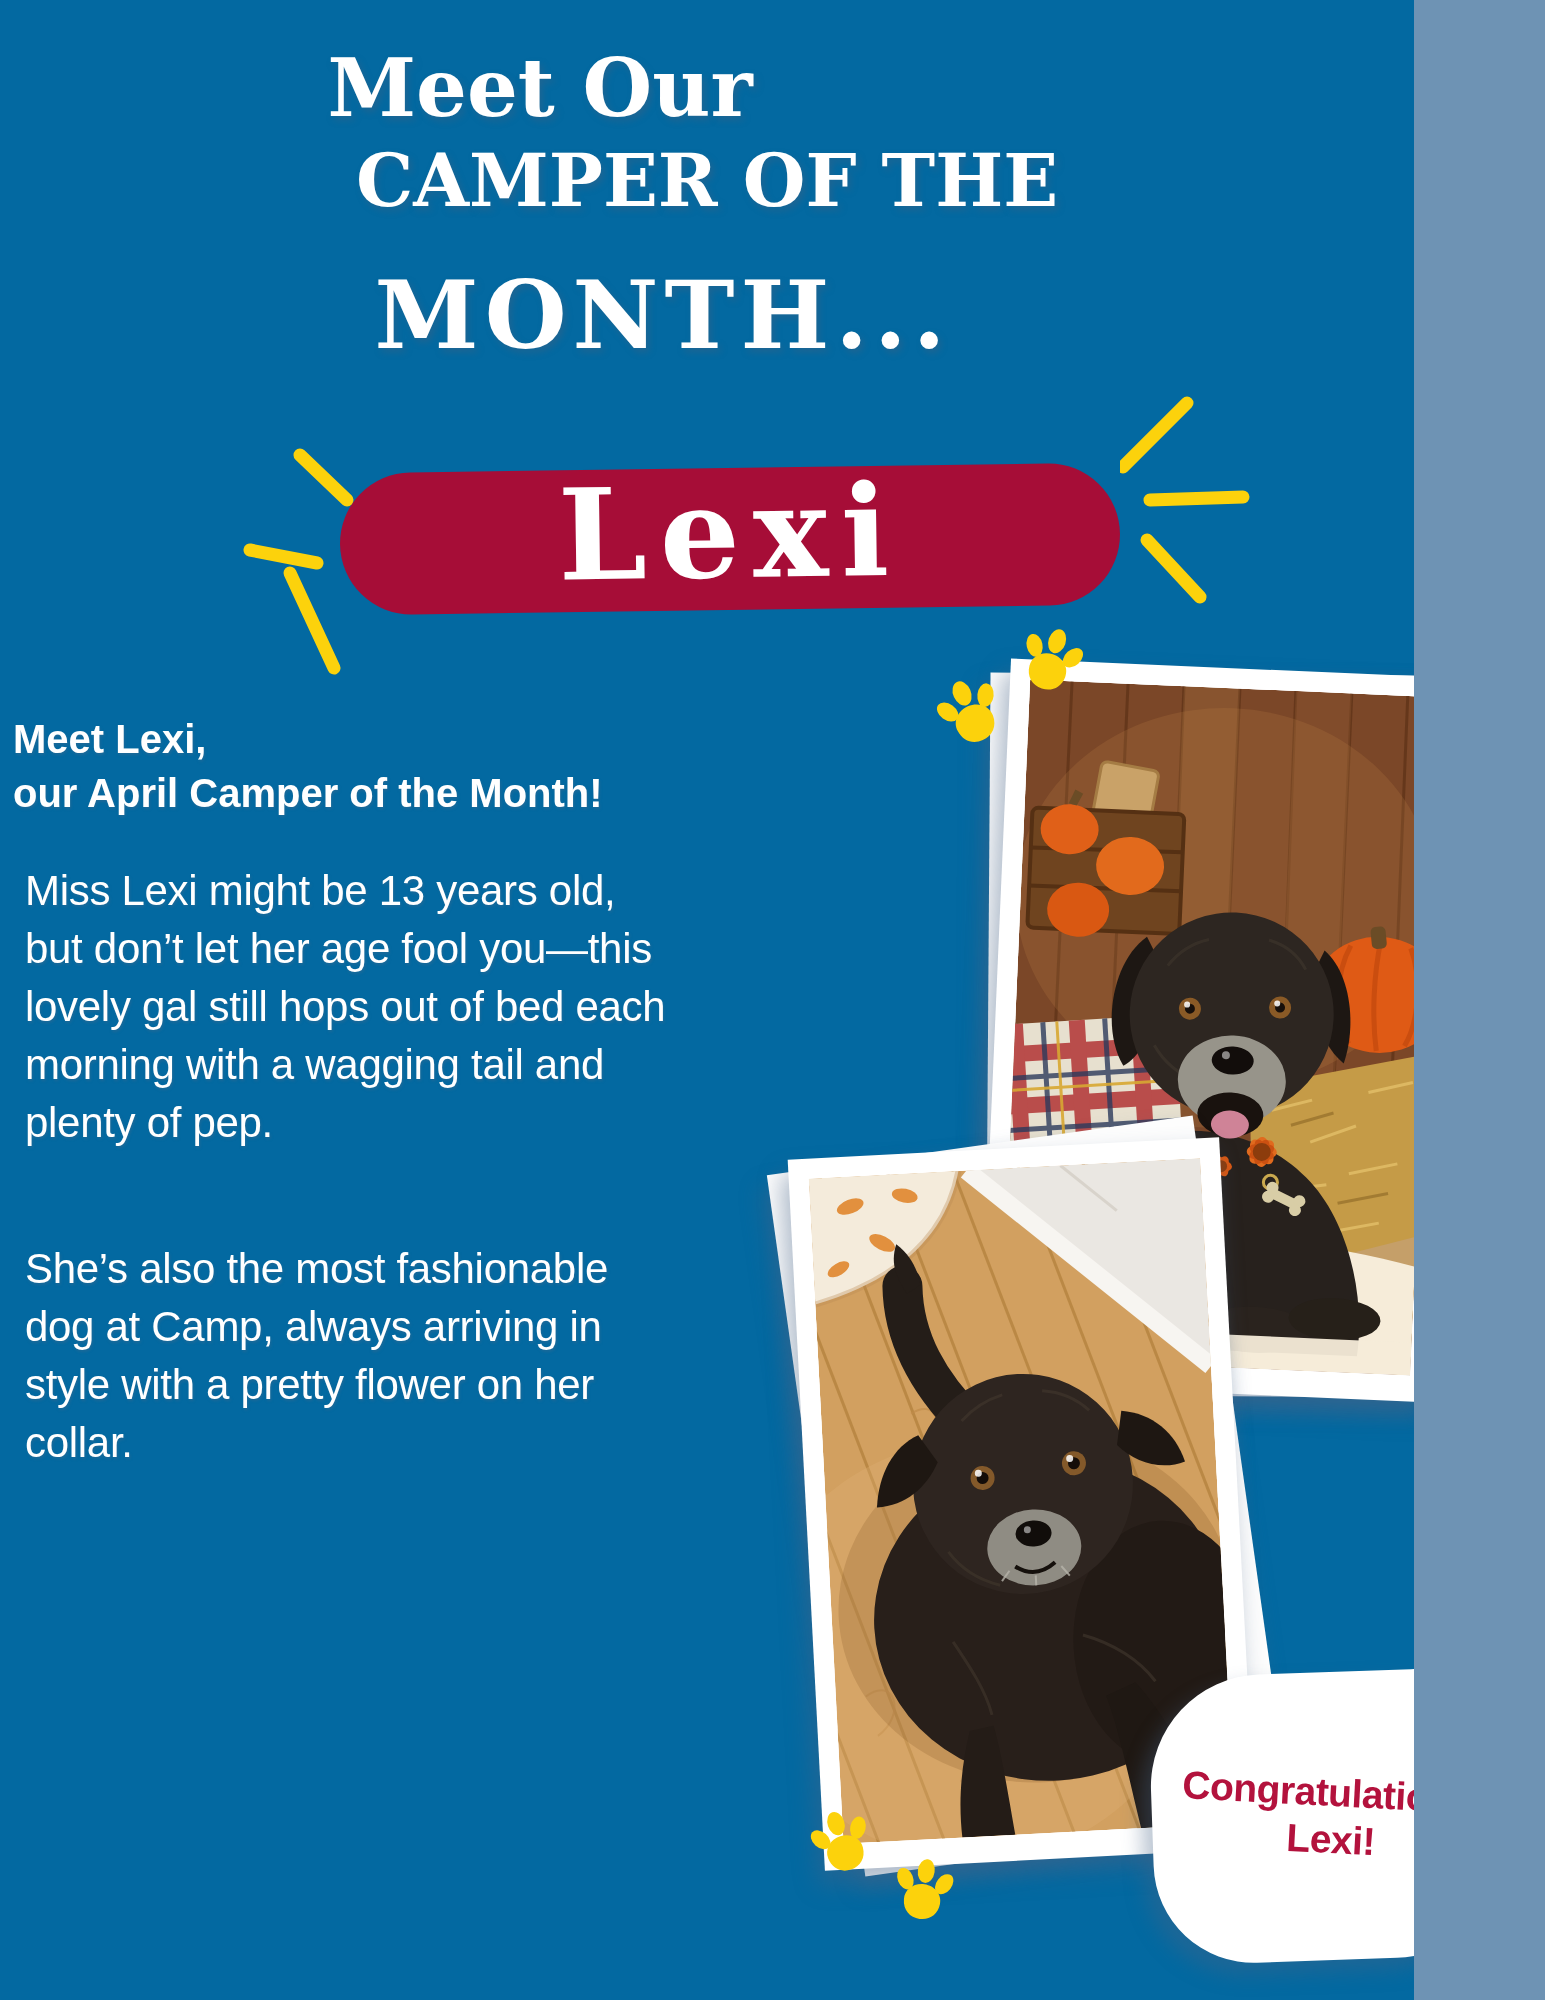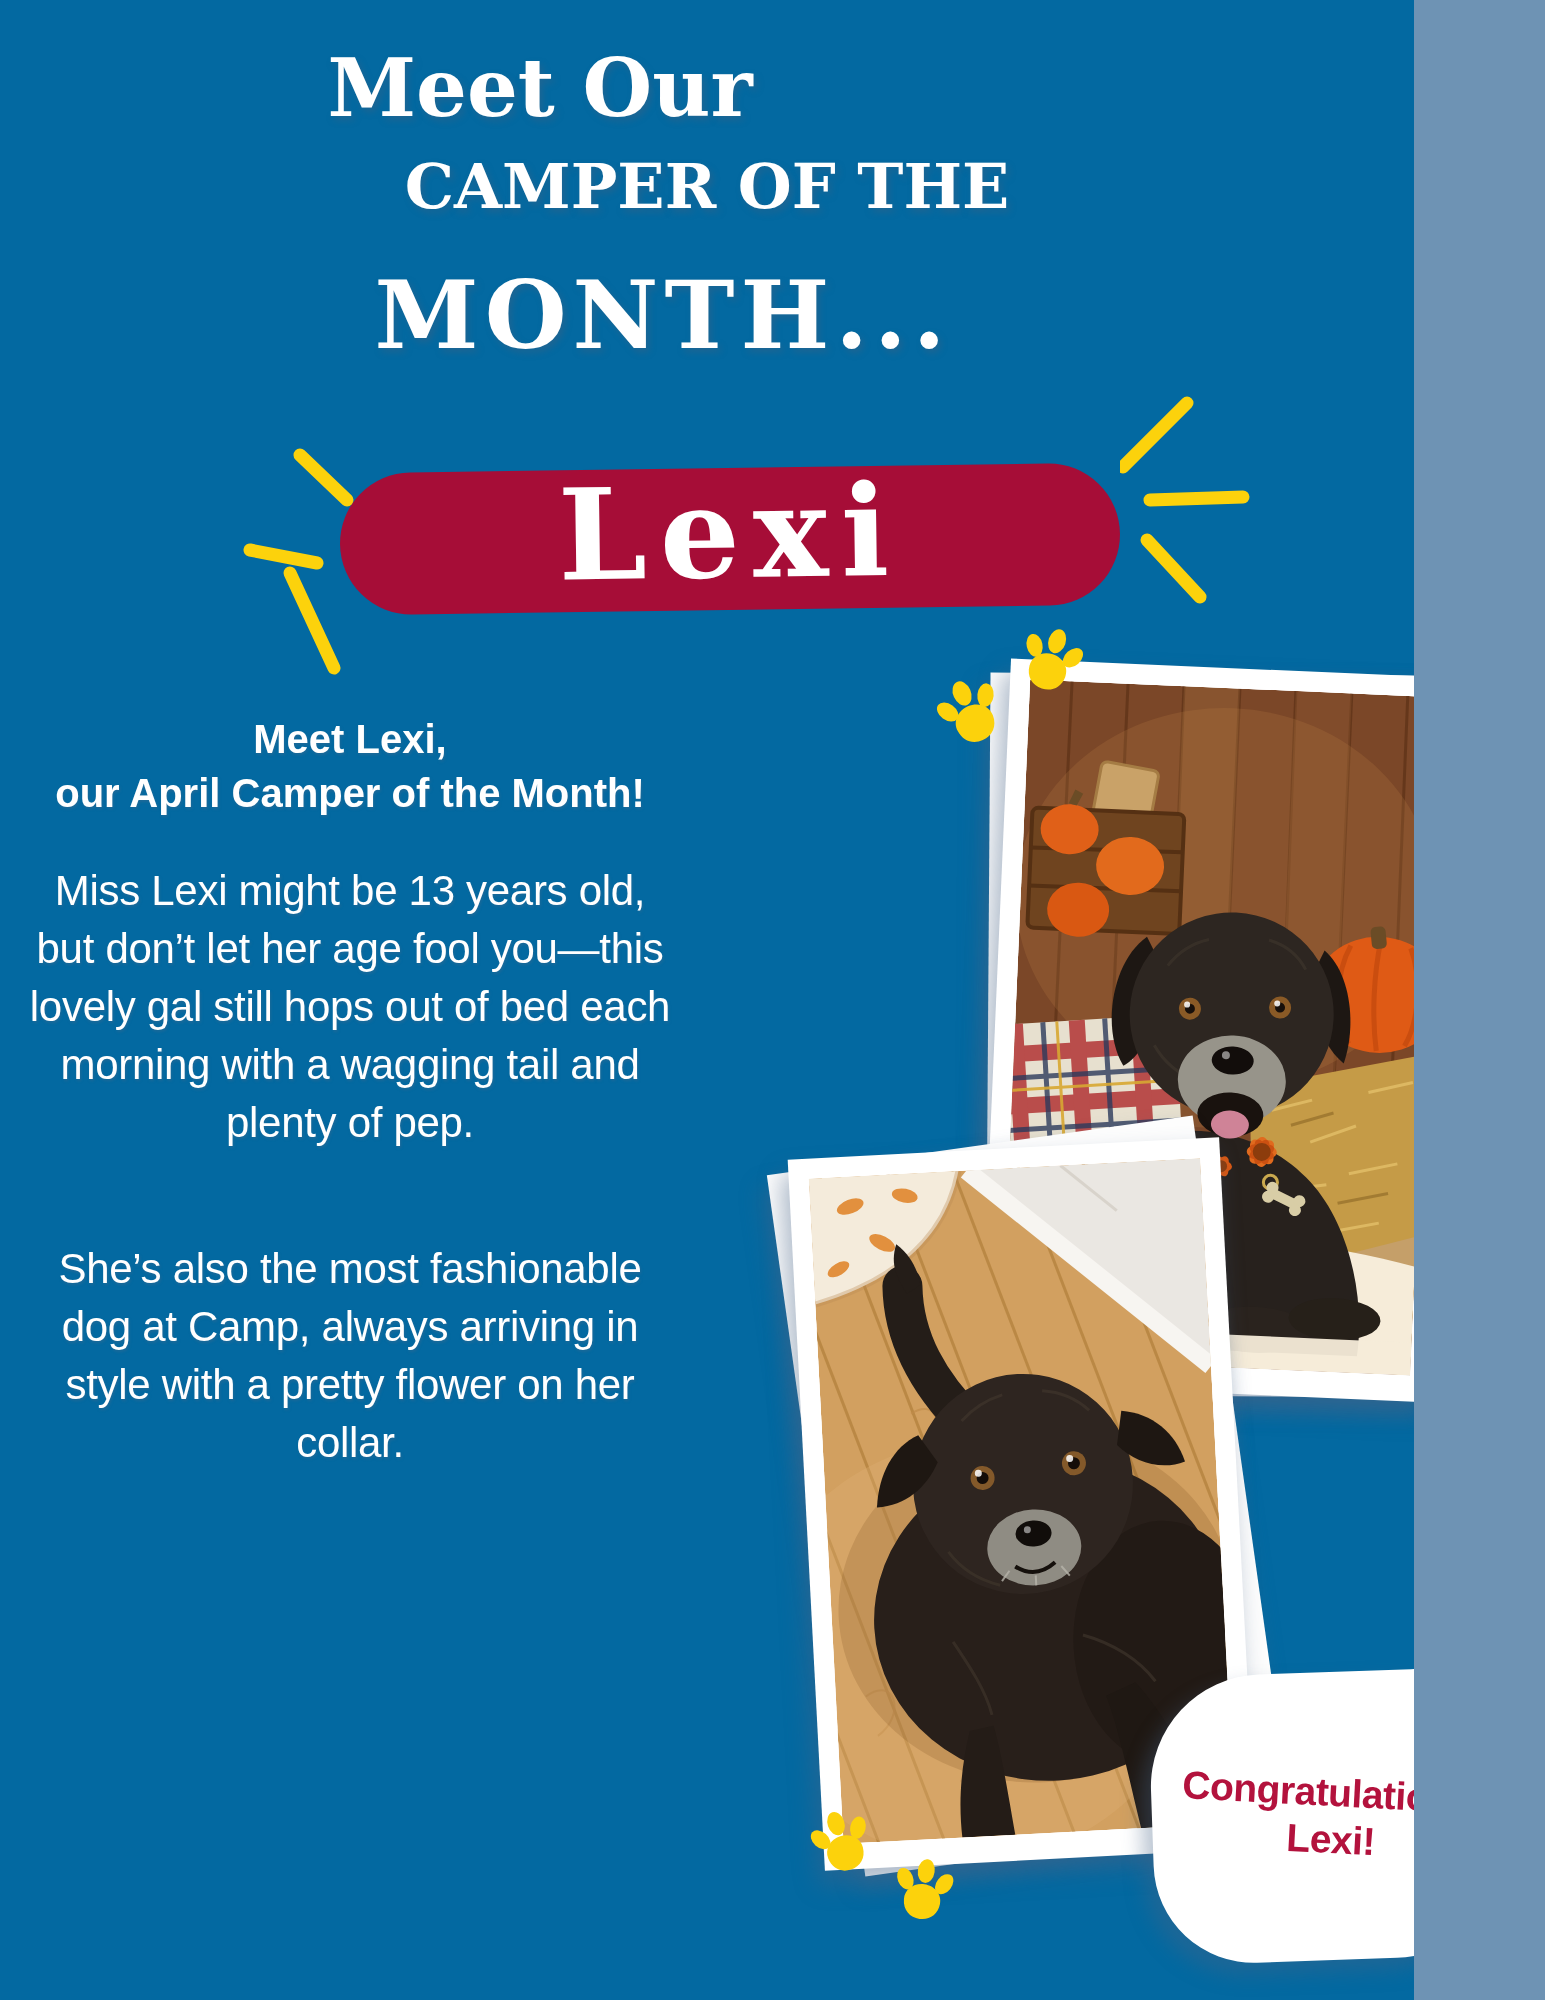--- a/index.html
+++ b/index.html
@@ -4,21 +4,21 @@
 <style>
   html,body{margin:0;padding:0;background:#6e93b4;}
   .page{position:relative;width:1414px;height:2000px;background:#0369a1;overflow:hidden;
         font-family:"Liberation Sans",sans-serif;}
 
   
   .hl{position:absolute;width:100%;text-align:center;color:#fff;
       font-family:"DejaVu Serif",serif;font-weight:bold;line-height:1;
       text-shadow:3px 4px 7px rgba(70,95,125,.40);white-space:nowrap;}
   .hl1{top:48px;font-size:80px;transform:translateX(-167px);}
-  .hl2{top:156px;font-size:62px;}
+  .hl2{top:145px;font-size:72px;}
   .hl3{top:268px;font-size:94px;letter-spacing:6px;transform:translateX(-44px);}
 
   
   .banner{position:absolute;left:340px;top:468px;width:780px;height:142px;background:#a60d37;
           border-radius:72px;transform:rotate(-.8deg);display:flex;align-items:center;
           justify-content:center;z-index:3;}
   .banner span{font-family:"DejaVu Serif",serif;font-weight:bold;color:#fff;font-size:126px;
                letter-spacing:13px;line-height:1;padding-bottom:12px;}
 
   
@@ -34,21 +34,21 @@
   .backing{position:absolute;background:#fdfdfd;box-shadow:-8px 12px 22px rgba(70,100,135,.40);}
   .backing1{left:988px;top:674px;width:450px;height:722px;transform:rotate(.4deg);z-index:1;}
   .backing2{left:814px;top:1142px;width:430px;height:708px;transform:rotate(-8deg);z-index:4;}
   .photo{position:absolute;background:#ffffff;box-shadow:-7px 14px 24px rgba(70,100,135,.45);}
   .photo1{left:995px;top:668px;width:450px;height:725px;transform:rotate(2.5deg);z-index:2;}
   .photo2{left:806px;top:1148px;width:432px;height:712px;transform:rotate(-3deg);z-index:5;}
   .photo .inner{position:absolute;left:20px;top:20px;right:20px;bottom:26px;overflow:hidden;}
   .photo .inner svg{display:block;width:100%;height:100%;}
 
   
-  .col{position:absolute;left:13px;width:674px;text-align:center;color:#fff;z-index:6;
+  .col{position:absolute;left:13px;width:674px;color:#fff;z-index:6;
        text-shadow:1px 2px 3px rgba(80,105,135,.35);}
   .intro{top:712px;font-size:40px;font-weight:bold;line-height:54px;}
   .para{left:25px;width:650px;font-size:42px;line-height:58px;letter-spacing:-.3px;}
   .p1{top:862px;}
   .p2{top:1240px;}
   .p3{top:1484px;}
 
   
   .bubble{position:absolute;left:1152px;top:1672px;width:360px;height:288px;background:#fff;
           border-radius:112px 96px 120px 100px;transform:rotate(-2deg);

